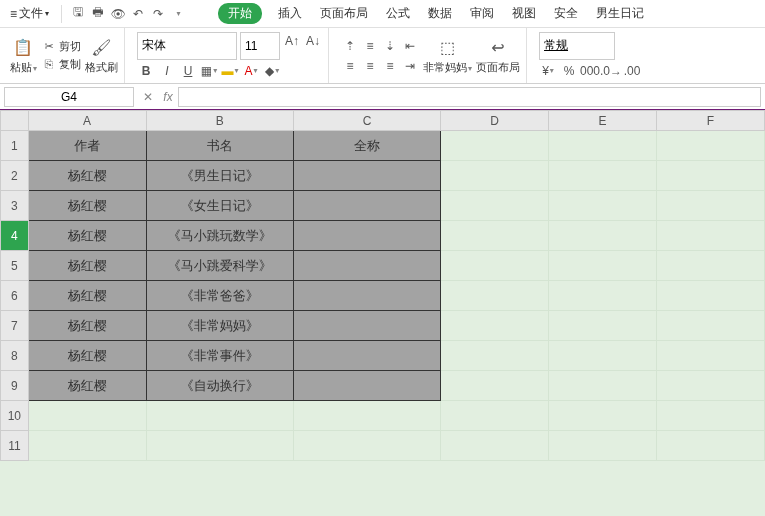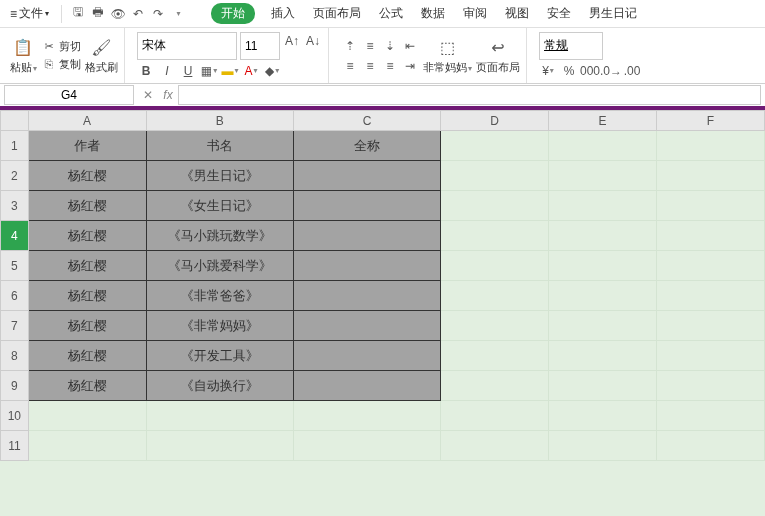--- a/index.html
+++ b/index.html
@@ -3,21 +3,21 @@
 <meta charset="utf-8">
 <style>
 * { box-sizing: border-box; margin: 0; padding: 0; font-family: "Microsoft YaHei", sans-serif; }
 body { background: #fff; width: 765px; height: 516px; overflow: hidden; font-size: 12px; color: #333; }
 
 
 .menubar { display: flex; align-items: center; height: 28px; padding: 0 6px; gap: 4px; border-bottom: 1px solid #e0e0e0; }
 .menubar .file-btn { display: flex; align-items: center; gap: 2px; padding: 0 4px; }
 .menubar .divider { width: 1px; height: 18px; background: #ddd; margin: 0 4px; }
 .menubar .qat-icon { width: 16px; height: 16px; display: flex; align-items: center; justify-content: center; color: #555; }
-.menubar .tabs { display: flex; gap: 14px; margin-left: 21px; }
+.menubar .tabs { display: flex; gap: 14px; margin-left: 28px; }
 .menubar .tab { padding: 2px 2px; cursor: pointer; }
 .menubar .tab.active { background: #2ea44f; color: #fff; border-radius: 10px; padding: 2px 10px; }
 
 
 .ribbon { display: flex; align-items: center; height: 56px; border-bottom: 1px solid #d0d0d0; padding: 0 4px; gap: 6px; }
 .ribbon-group { display: flex; align-items: center; gap: 4px; padding: 0 6px; border-right: 1px solid #e0e0e0; height: 100%; }
 .ribbon-group:last-child { border-right: none; }
 .rb-col { display: flex; flex-direction: column; gap: 2px; justify-content: center; }
 .rb-big { display: flex; flex-direction: column; align-items: center; gap: 1px; font-size: 11px; }
 .rb-big .ico { width: 22px; height: 22px; display: flex; align-items: center; justify-content: center; font-size: 16px; color: #555; }
@@ -26,21 +26,21 @@
 .font-sel { border: 1px solid #ccc; height: 20px; font-size: 12px; padding: 13px 4px; background: #fff; }
 .font-name { width: 100px; }
 .font-size { width: 40px; }
 .btnrow { display: flex; gap: 3px; }
 .btnrow .ico { width: 18px; height: 18px; display: flex; align-items: center; justify-content: center; color: #555; border: 1px solid transparent; }
 .dd::after { content: "▾"; font-size: 8px; margin-left: 1px; color: #888; }
 .align-grid { display: grid; grid-template-columns: repeat(4, 18px); grid-template-rows: repeat(2, 18px); gap: 2px; }
 .align-grid .ico { width: 18px; height: 18px; display: flex; align-items: center; justify-content: center; color: #555; }
 
 
-.fbar { display: flex; align-items: center; height: 26px; border-bottom: 4px solid #701a75; }
+.fbar { display: flex; align-items: center; height: 26px; border-bottom: 1px solid #701a75; }
 .namebox { width: 130px; border: 1px solid #ccc; margin: 2px 4px; height: 20px; text-align: center; font-size: 12px; background: #fff; }
 .fbar .ico { width: 20px; text-align: center; color: #888; }
 .formula-input { flex: 1; border: 1px solid #ccc; height: 20px; margin: 2px 4px 2px 0; padding: 0 4px; background: #fff; }
 
 
 .sheet-wrap { position: relative; background: #e2efe0; height: calc(516px - 28px - 56px - 26px); overflow: hidden; }
 table.sheet { border-collapse: collapse; width: 100%; }
 .sheet th, .sheet td { font-weight: normal; }
 .corner { width: 28px; height: 20px; background: #e8e8e8; border: 1px solid #ccc; }
 .colhdr { height: 20px; background: #e8e8e8; border: 1px solid #ccc; text-align: center; font-size: 12px; color: #555; }
@@ -145,21 +145,21 @@
       <span class="dd">非常妈妈</span>
     </div>
     <div class="rb-big">
       <span class="ico">↩</span>
       <span>页面布局</span>
     </div>
   </div>
 
   <div class="ribbon-group" style="border-right:none;">
     <div class="rb-col">
-      <input class="font-sel" style="width: 64px; text-decoration: underline;" value="常规">
+      <input class="font-sel" style="width: 76px; text-decoration: underline;" value="常规">
       <div class="btnrow">
         <span class="ico dd">¥</span>
         <span class="ico">%</span>
         <span class="ico">000</span>
         <span class="ico">.0→</span>
         <span class="ico">.00</span>
       </div>
     </div>
   </div>
 </div>
@@ -244,21 +244,21 @@
           <td class="cell bordered colA">杨红樱</td>
           <td class="cell bordered colB">《非常妈妈》</td>
           <td class="cell bordered colC"></td>
           <td class="cell  colD"></td>
           <td class="cell  colE"></td>
           <td class="cell  colF"></td>
         </tr>
         <tr>
           <td class="rowhdr">8</td>
           <td class="cell bordered colA">杨红樱</td>
-          <td class="cell bordered colB">《开发工具》</td>
+          <td class="cell bordered colB">《非常事件》</td>
           <td class="cell bordered colC"></td>
           <td class="cell  colD"></td>
           <td class="cell  colE"></td>
           <td class="cell  colF"></td>
         </tr>
         <tr>
           <td class="rowhdr">9</td>
           <td class="cell bordered colA">杨红樱</td>
           <td class="cell bordered colB">《自动换行》</td>
           <td class="cell bordered colC"></td>

